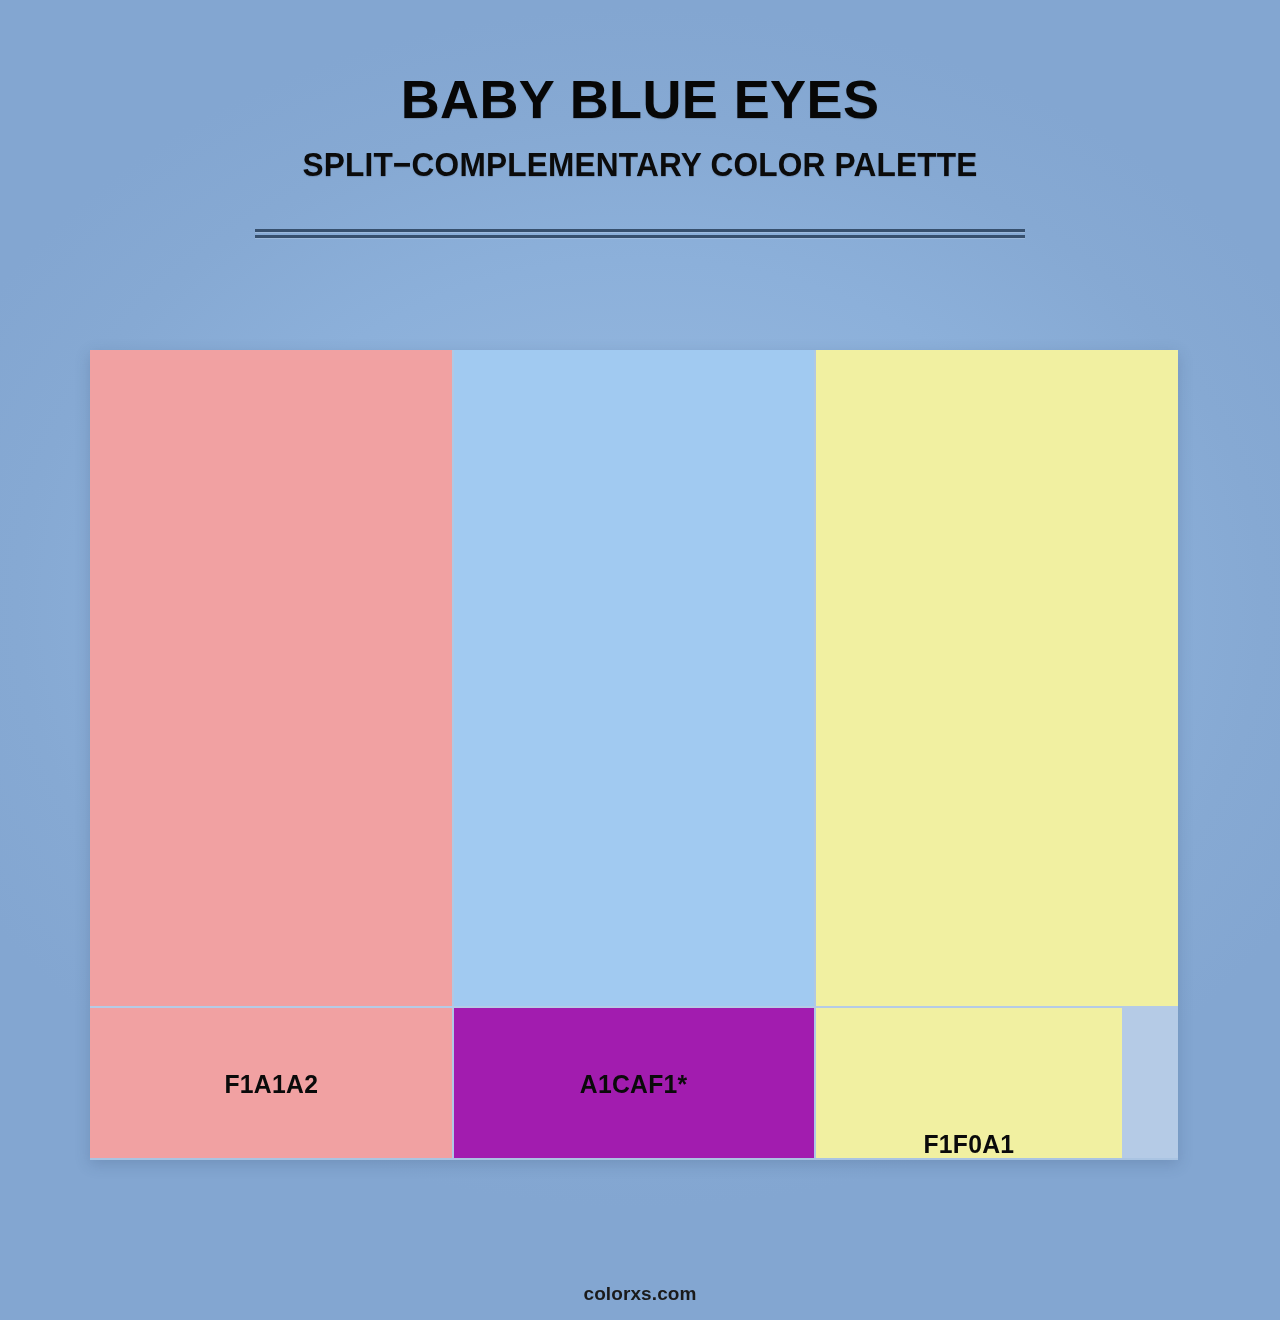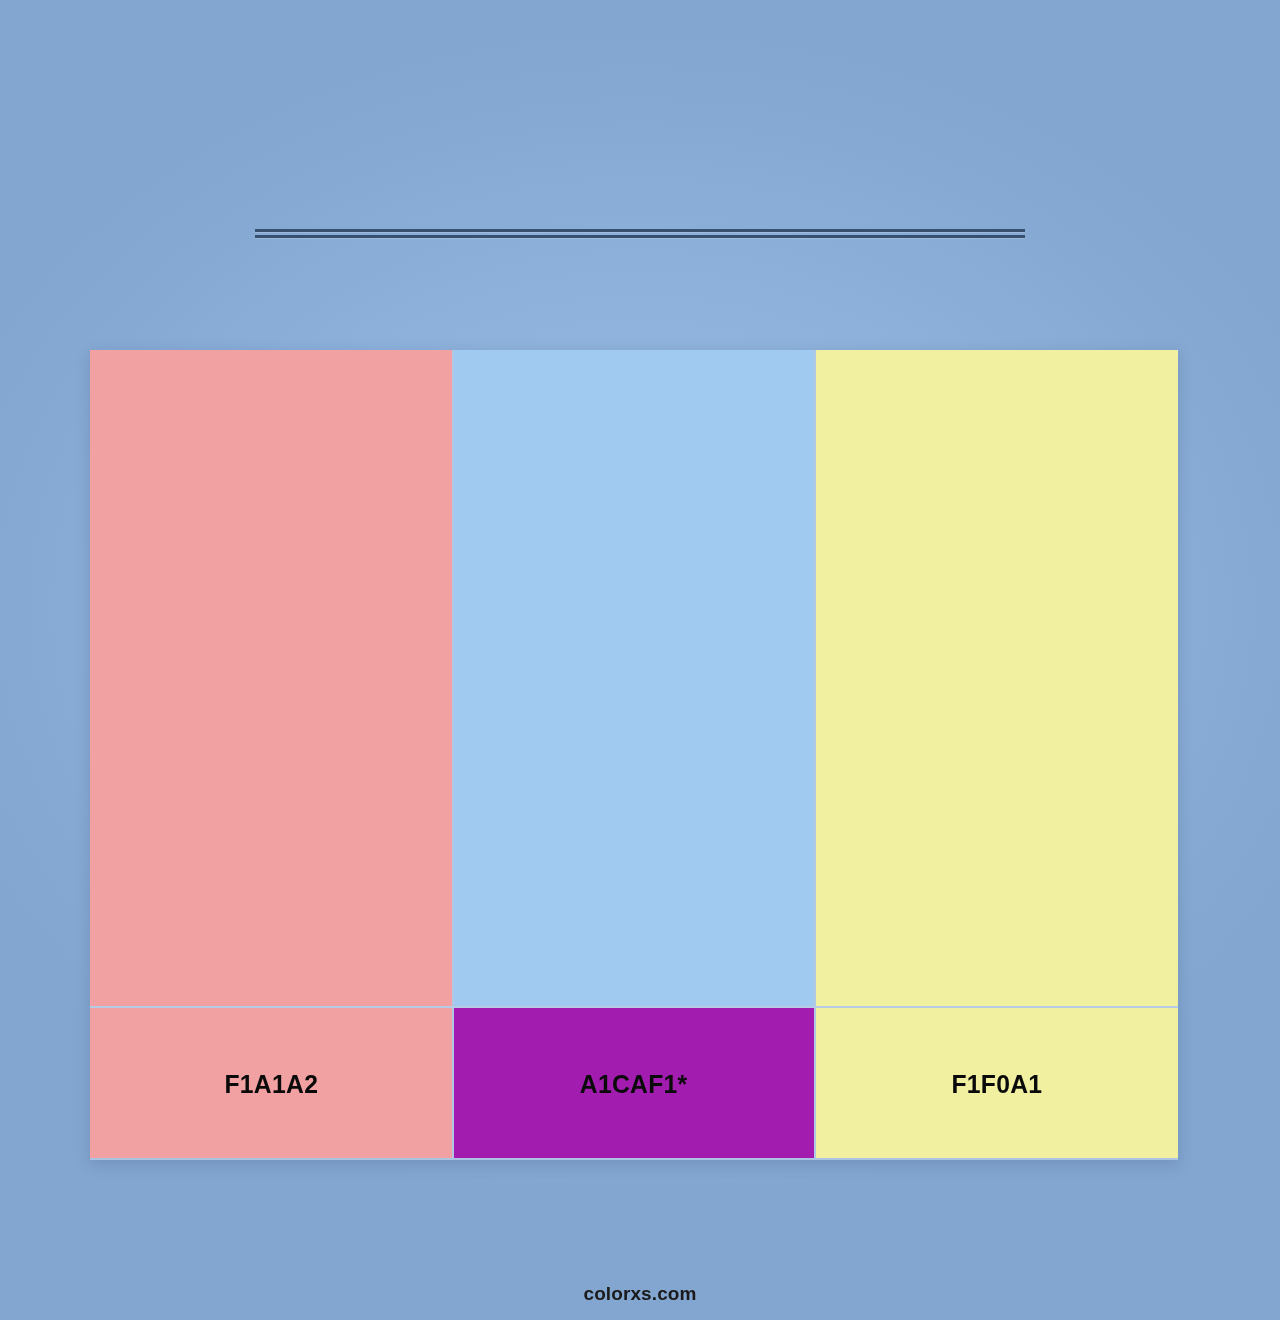--- a/index.html
+++ b/index.html
@@ -159,20 +159,24 @@
     font-weight: 700;
     color: #1a1a1a;
     letter-spacing: 0.1px;
   }
 </style>
 </head>
 <body>
 
 <div id="page">
 
+  <div class="header">
+    <h1 class="title">BABY BLUE EYES</h1>
+    <h2 class="subtitle">SPLIT−COMPLEMENTARY COLOR PALETTE</h2>
+  </div>
 
   <div class="divider">
     <div class="rule top"></div>
     <div class="rule bottom"></div>
   </div>
 
   <div class="palette-panel">
     <div class="panel-edge-top"></div>
 
     <div class="swatch-row" id="swatch-row">
@@ -185,21 +189,21 @@
 
     <div class="label-row" id="label-row">
         <div class="label-cell" style="background: rgb(241, 161, 162); width: 362px;">
           <span class="label-text">F1A1A2</span>
         </div>
         <div class="swatch-gap"></div>
         <div class="label-cell" style="background: #a21caf; width: 360px;">
           <span class="label-text">A1CAF1*</span>
         </div>
         <div class="swatch-gap"></div>
-        <div class="label-cell" style="background: rgb(241, 240, 161); width: 362px;">
+        <div class="label-cell" style="background: rgb(241, 240, 161); width: 306px; align-items: flex-end;">
           <span class="label-text">F1F0A1</span>
         </div>
       </div>
 
     <div class="panel-edge-bottom"></div>
   </div>
 
   <div class="footer">
     <span class="footer-text">colorxs.com</span>
   </div>

